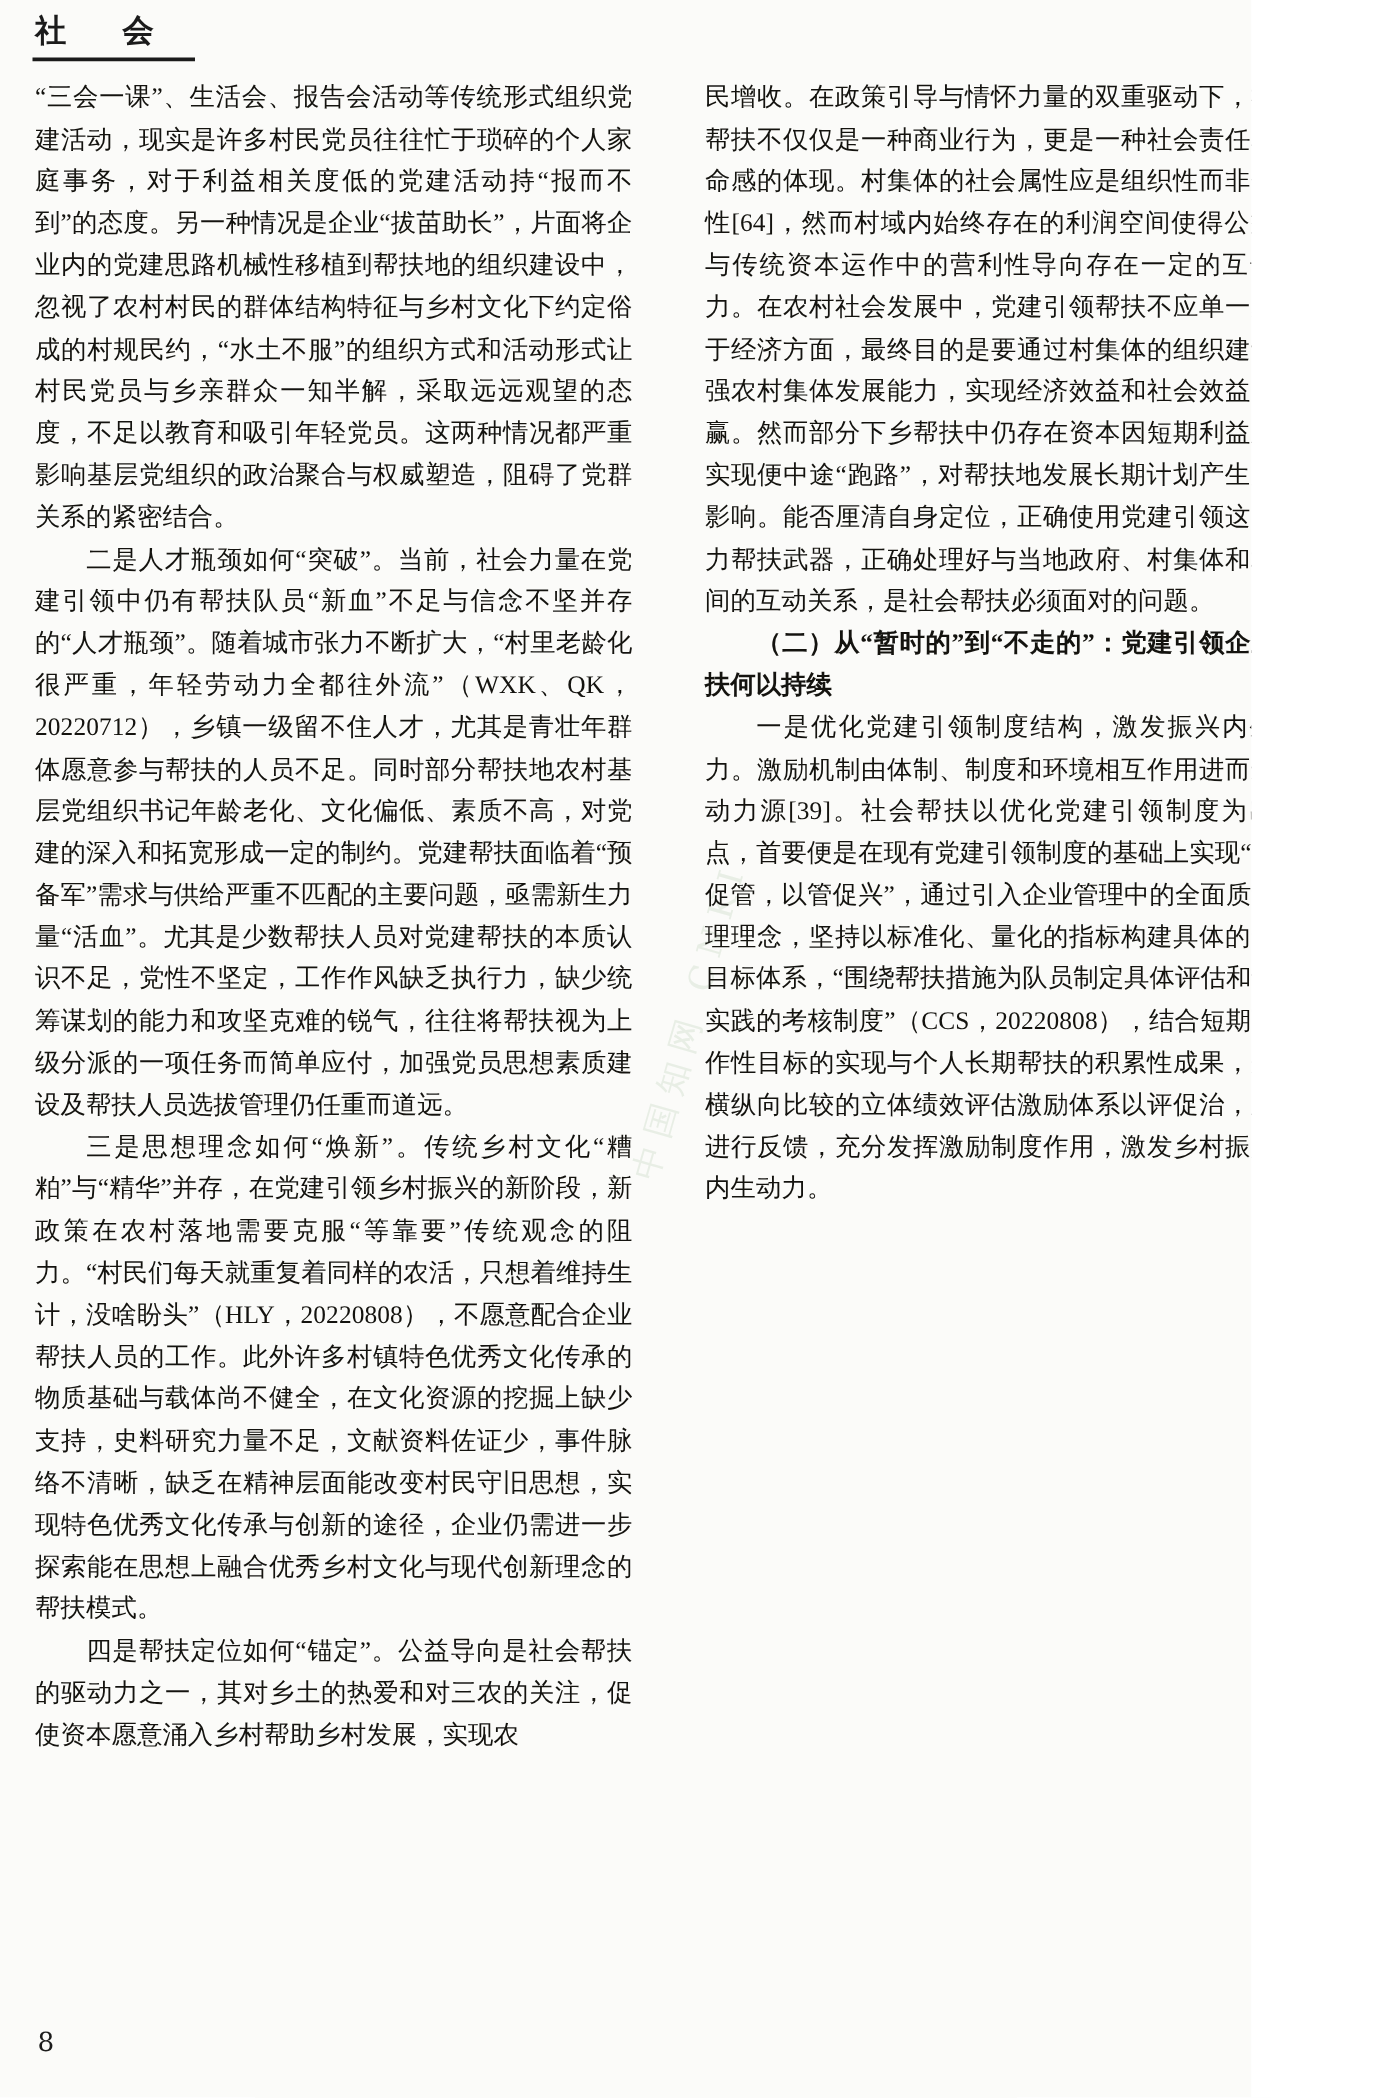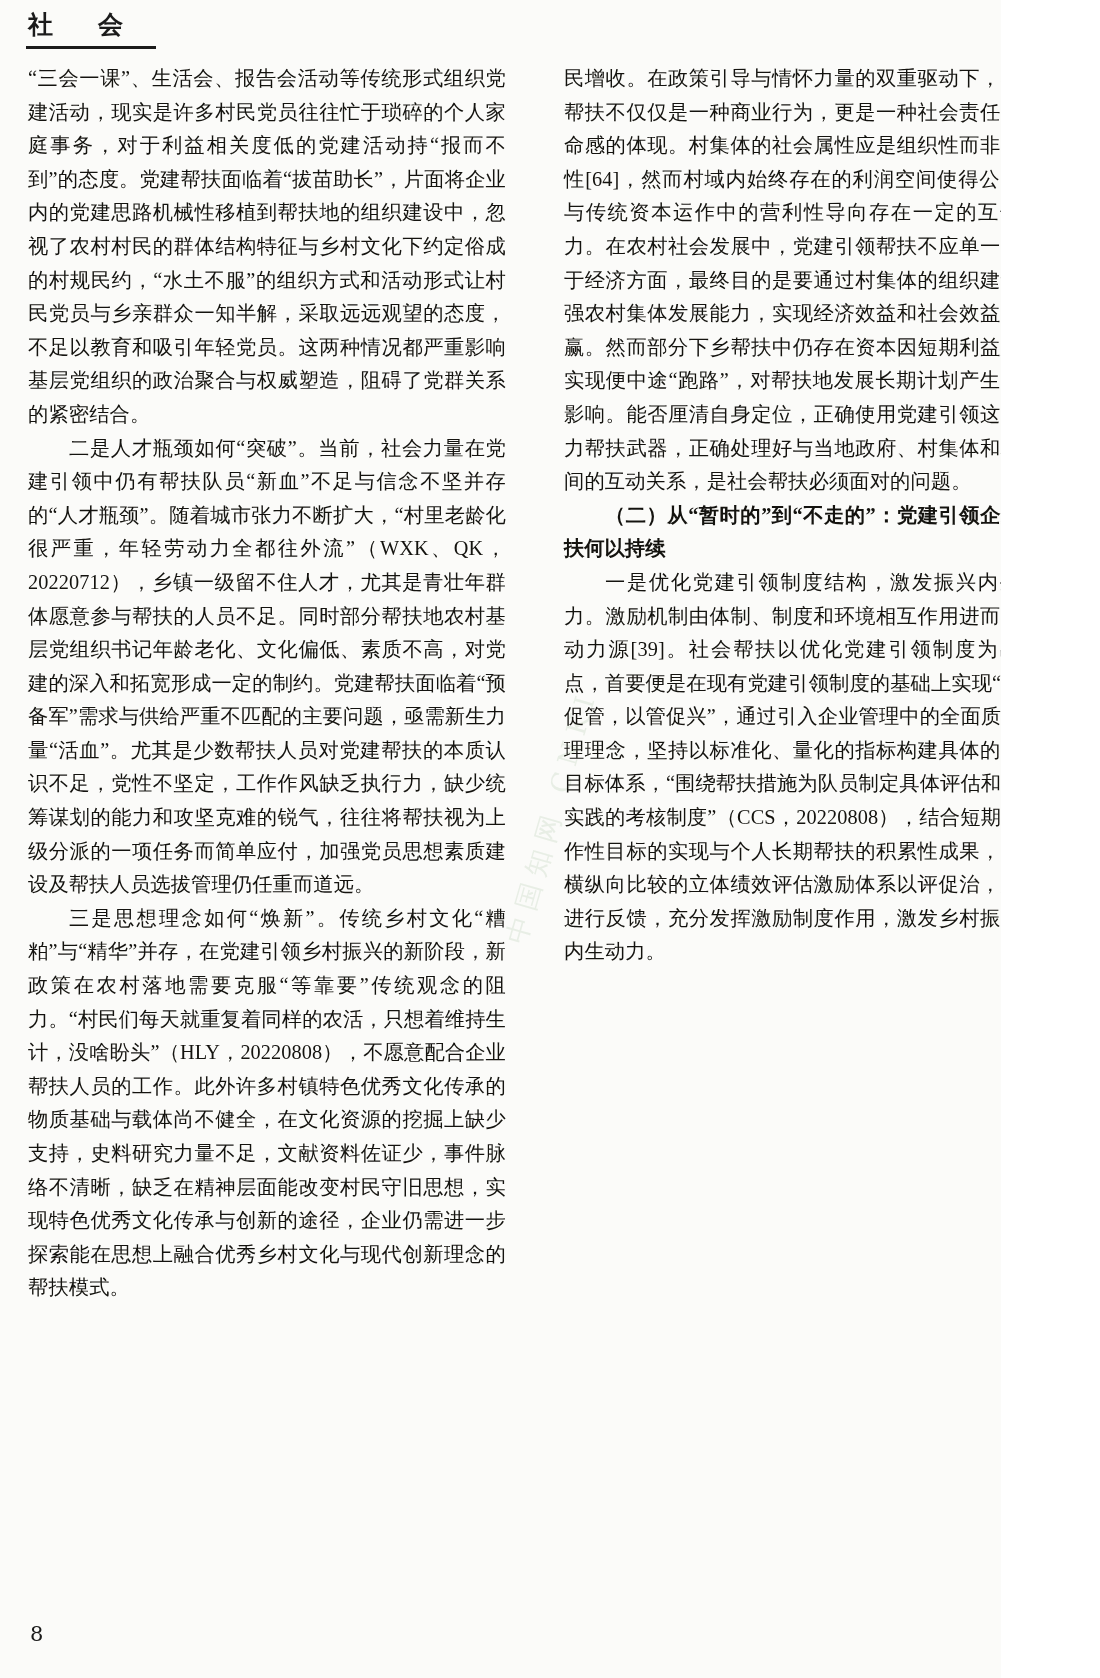--- a/index.html
+++ b/index.html
@@ -116,23 +116,24 @@
   <div class="header">
     <div class="header-title">社　会</div>
     <div class="header-rule"></div>
   </div>
 
   <div class="watermark">中国知网 CNKI</div>
 
   <div class="columns">
 
     <div class="col">
-      <p class="para">“三会一课”、生活会、报告会活动等传统形式组织党建活动，现实是许多村民党员往往忙于琐碎的个人家庭事务，对于利益相关度低的党建活动持“报而不到”的态度。党建帮扶面临着“拔苗助长”，片面将企业内的党建思路机械性移植到帮扶地的组织建设中，忽视了农村村民的群体结构特征与乡村文化下约定俗成的村规民约，“水土不服”的组织方式和活动形式让村民党员与乡亲群众一知半解，采取远远观望的态度，不足以教育和吸引年轻党员。这两种情况都严重影响基层党组织的政治聚合与权威塑造，阻碍了党群关系的紧密结合。</p>
+      <p class="para">“三会一课”、生活会、报告会活动等传统形式组织党建活动，现实是许多村民党员往往忙于琐碎的个人家庭事务，对于利益相关度低的党建活动持“报而不到”的态度。另一种情况是企业“拔苗助长”，片面将企业内的党建思路机械性移植到帮扶地的组织建设中，忽视了农村村民的群体结构特征与乡村文化下约定俗成的村规民约，“水土不服”的组织方式和活动形式让村民党员与乡亲群众一知半解，采取远远观望的态度，不足以教育和吸引年轻党员。这两种情况都严重影响基层党组织的政治聚合与权威塑造，阻碍了党群关系的紧密结合。</p>
       <p class="para indent">二是人才瓶颈如何“突破”。当前，社会力量在党建引领中仍有帮扶队员“新血”不足与信念不坚并存的“人才瓶颈”。随着城市张力不断扩大，“村里老龄化很严重，年轻劳动力全都往外流”（WXK、QK，20220712），乡镇一级留不住人才，尤其是青壮年群体愿意参与帮扶的人员不足。同时部分帮扶地农村基层党组织书记年龄老化、文化偏低、素质不高，对党建的深入和拓宽形成一定的制约。党建帮扶面临着“预备军”需求与供给严重不匹配的主要问题，亟需新生力量“活血”。尤其是少数帮扶人员对党建帮扶的本质认识不足，党性不坚定，工作作风缺乏执行力，缺少统筹谋划的能力和攻坚克难的锐气，往往将帮扶视为上级分派的一项任务而简单应付，加强党员思想素质建设及帮扶人员选拔管理仍任重而道远。</p>
       <p class="para indent">三是思想理念如何“焕新”。传统乡村文化“糟粕”与“精华”并存，在党建引领乡村振兴的新阶段，新政策在农村落地需要克服“等靠要”传统观念的阻力。“村民们每天就重复着同样的农活，只想着维持生计，没啥盼头”（HLY，20220808），不愿意配合企业帮扶人员的工作。此外许多村镇特色优秀文化传承的物质基础与载体尚不健全，在文化资源的挖掘上缺少支持，史料研究力量不足，文献资料佐证少，事件脉络不清晰，缺乏在精神层面能改变村民守旧思想，实现特色优秀文化传承与创新的途径，企业仍需进一步探索能在思想上融合优秀乡村文化与现代创新理念的帮扶模式。</p>
+      <p class="para indent">四是帮扶定位如何“锚定”。公益导向是社会帮扶的驱动力之一，其对乡土的热爱和对三农的关注，促使资本愿意涌入乡村帮助乡村发展，实现农</p>
     </div>
 
     <div class="col">
       <p class="para">民增收。在政策引导与情怀力量的双重驱动下，社会帮扶不仅仅是一种商业行为，更是一种社会责任和使命感的体现。村集体的社会属性应是组织性而非分利性[64]，然而村域内始终存在的利润空间使得公益性与传统资本运作中的营利性导向存在一定的互嵌斥力。在农村社会发展中，党建引领帮扶不应单一聚焦于经济方面，最终目的是要通过村集体的组织建设增强农村集体发展能力，实现经济效益和社会效益的双赢。然而部分下乡帮扶中仍存在资本因短期利益难以实现便中途“跑路”，对帮扶地发展长期计划产生严重影响。能否厘清自身定位，正确使用党建引领这一有力帮扶武器，正确处理好与当地政府、村集体和村民间的互动关系，是社会帮扶必须面对的问题。</p>
       <p class="subhead">（二）从“暂时的”到“不走的”：党建引领企业帮扶何以持续</p>
       <p class="para indent">一是优化党建引领制度结构，激发振兴内生动力。激励机制由体制、制度和环境相互作用进而进发动力源[39]。社会帮扶以优化党建引领制度为出发点，首要便是在现有党建引领制度的基础上实现“以创促管，以管促兴”，通过引入企业管理中的全面质量管理理念，坚持以标准化、量化的指标构建具体的帮扶目标体系，“围绕帮扶措施为队员制定具体评估和调研实践的考核制度”（CCS，20220808），结合短期可操作性目标的实现与个人长期帮扶的积累性成果，兼顾横纵向比较的立体绩效评估激励体系以评促治，及时进行反馈，充分发挥激励制度作用，激发乡村振兴的内生动力。</p>
     </div>
 
   </div>
 

